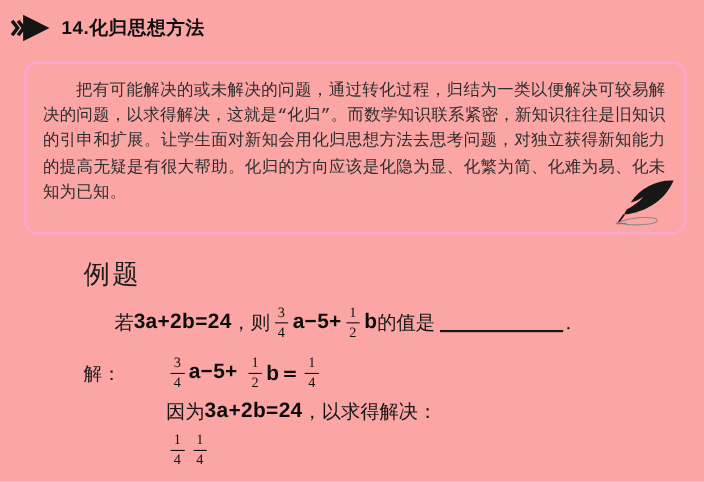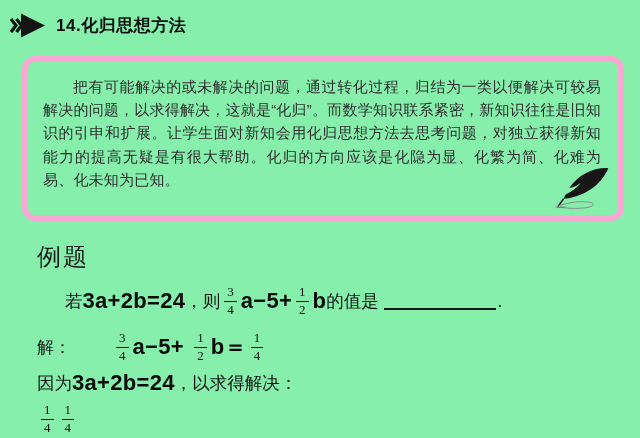--- a/index.html
+++ b/index.html
@@ -1,59 +1,59 @@
 <!DOCTYPE html>
 <html><head>
 <meta charset="utf-8">
 <style>
   html,body{margin:0;padding:0;background:#e8e8e8;}
   .page{
-    position:relative;width:640px;height:438px;background:#86efac;
+    position:relative;width:640px;height:438px;background:#fca5a5;
     overflow:hidden;font-family:"Liberation Sans",sans-serif;color:#1a1a1a;
     box-sizing:border-box;
   }
   
   .header{display:flex;align-items:center;gap:9px;padding:10px 0 0 9px;height:30px;}
   .hicon{display:inline-flex;align-items:center;}
   .title{font-size:17px;font-weight:bold;color:#0f0f0f;margin:0;letter-spacing:0.5px;}
   
   .intro-box{
-    position:relative;margin:16px 16px 0 22px;border:6px solid #f9a8d4;
-    border-radius:13px;padding:13px 17px 10px 15px;min-height:130px;box-sizing:content-box;
+    position:relative;margin:16px 16px 0 22px;border:2px solid #f9a8d4;
+    border-radius:13px;padding:13px 17px 10px 15px;min-height:130px;box-sizing:content-box;font-family:Liberation Mono, monospace;
   }
   .intro-text{
     margin:0;font-size:15px;line-height:23.2px;color:#2e2e2e;text-align:justify;
     text-indent:2em;letter-spacing:0.2px;
   }
   .quill{position:absolute;right:7px;bottom:3px;line-height:0;}
   
-  .example{padding-left:37px;}
+  .example{padding-left:76px;}
   .ex-heading{
     margin-top:20px;font-family:"Liberation Serif",serif;font-size:24px;
     color:#1b1b1b;letter-spacing:2px;
   }
   .mathline{display:flex;align-items:center;flex-wrap:nowrap;white-space:pre;}
   .problem{margin-top:12px;margin-left:28px;}
   .mcn{font-family:"Liberation Serif",serif;font-size:17.5px;color:#141414;}
-  .mbold{font-family:"Liberation Sans",sans-serif;font-weight:700;font-size:22px;color:#0c0c0c;letter-spacing:0.3px;}
+  .mbold{font-family:"Liberation Sans",sans-serif;font-weight:700;font-size:19px;color:#0c0c0c;letter-spacing:0.3px;}
   .frac{
     display:inline-flex;flex-direction:column;align-items:center;
     font-family:"Liberation Serif",serif;font-size:13px;line-height:1.12;
     color:#111;margin:0 4px;
   }
   .frac .num{border-bottom:1.4px solid #111;padding:0 3px 1px;}
   .frac .den{padding-top:1px;}
   .blank{
     display:inline-block;width:112px;height:0;border-bottom:2.6px solid #161616;
     margin:0 2px 0 5px;position:relative;top:8px;
   }
   .sol-row{display:flex;align-items:center;margin-top:14px;}
   .sol-label{font-family:"Liberation Serif",serif;font-size:17px;color:#1c1c1c;width:40px;}
   .sol-row .mathline{margin-left:35px;}
-  .sol-indent{margin-top:7px;}
+  .sol-indent{margin-left:75px;margin-top:7px;}
 </style>
 </head>
 <body>
 
 <div class="page">
 
   <div class="header">
     <span class="hicon">
       <svg width="38" height="27" viewBox="0 0 38 27" aria-hidden="true">
         <path d="M2 7 L7 13.5 L2 20" stroke="#141414" stroke-width="3.2" fill="none"></path>

